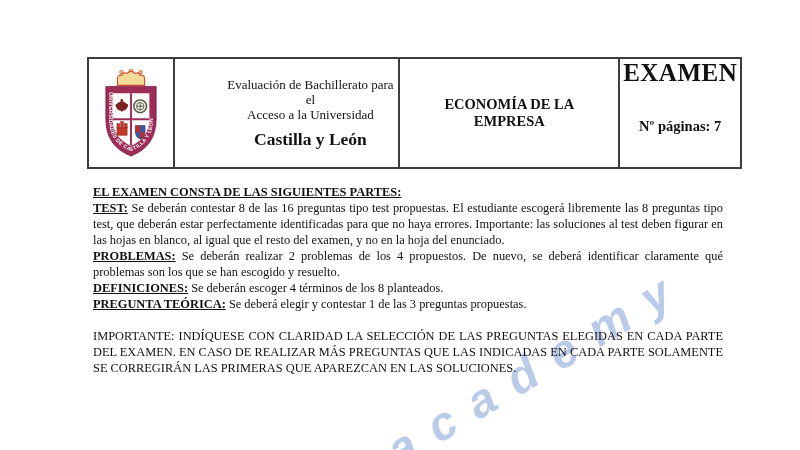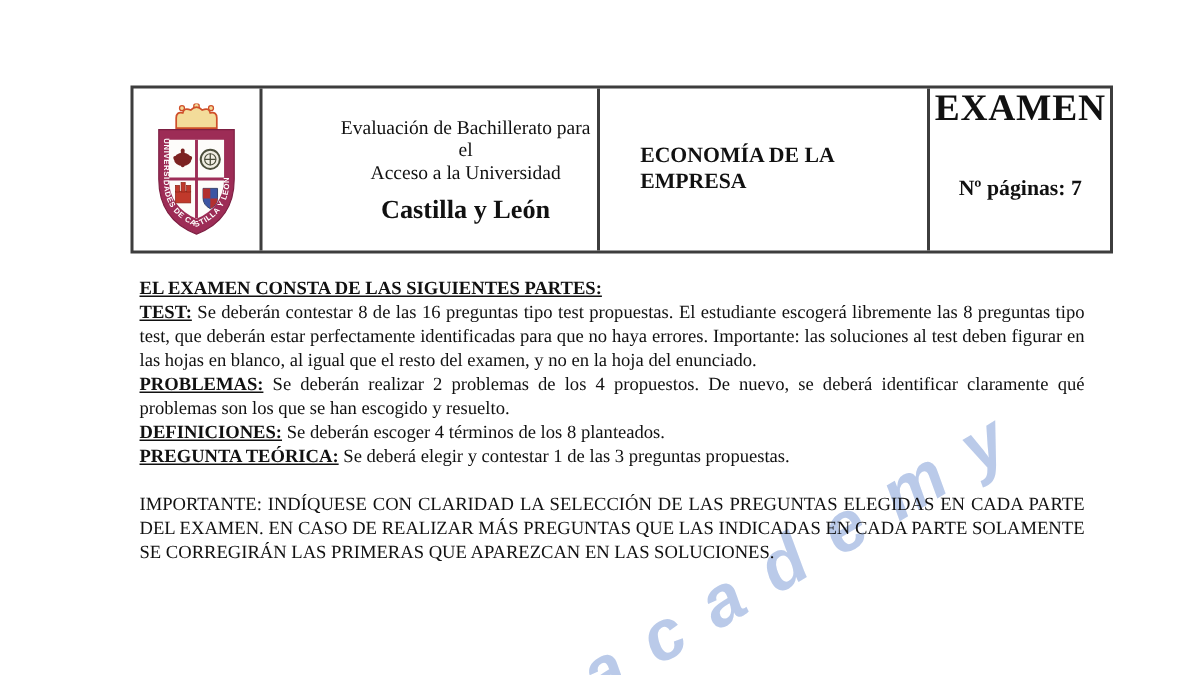--- a/index.html
+++ b/index.html
@@ -15,21 +15,21 @@
   }
   .header-table{
     position:absolute;left:87px;top:57px;width:655px;height:112px;z-index:1;
     border:2px solid #3d3d3d;box-sizing:border-box;display:flex;background:transparent;
   }
   .cell{box-sizing:border-box;border-right:2px solid #3d3d3d;display:flex;
     flex-direction:column;align-items:center;justify-content:center;}
   .cell:last-child{border-right:none;}
   .cell-logo{width:86px;}
   .cell-title{width:226px;text-align:center;padding-left:48px;}
-  .cell-subject{width:221px;}
+  .cell-subject{width:221px;text-align:center;}
   .cell-exam{width:120px;justify-content:flex-start;text-align:center;}
   .uni-line{font-size:13px;line-height:15px;}
   .uni-region{font-size:17.5px;font-weight:bold;margin-top:7px;line-height:20px;}
   .subject{font-size:14.5px;font-weight:bold;line-height:17px;max-width:165px;}
   .exam-word{font-size:25px;font-weight:bold;line-height:28px;letter-spacing:.5px;}
   .pages{font-size:14.5px;font-weight:bold;margin-top:31px;}
   .doc-body{
     position:absolute;left:93px;top:184px;width:630px;z-index:1;
     font-size:12.4px;line-height:16px;text-align:justify;
   }

